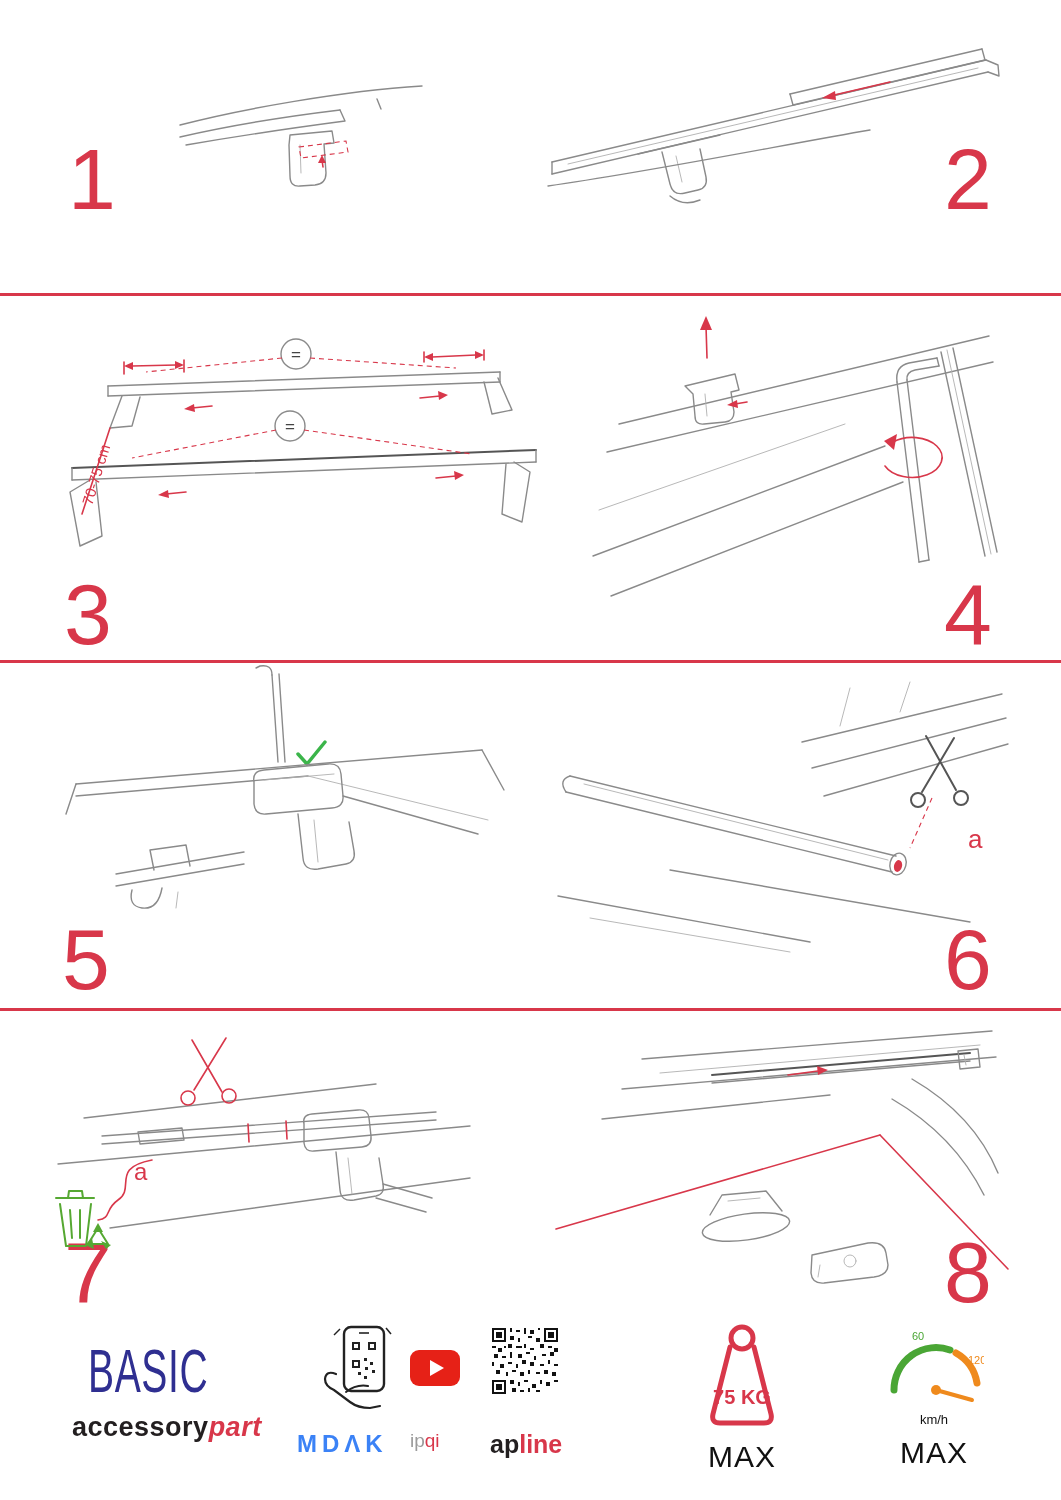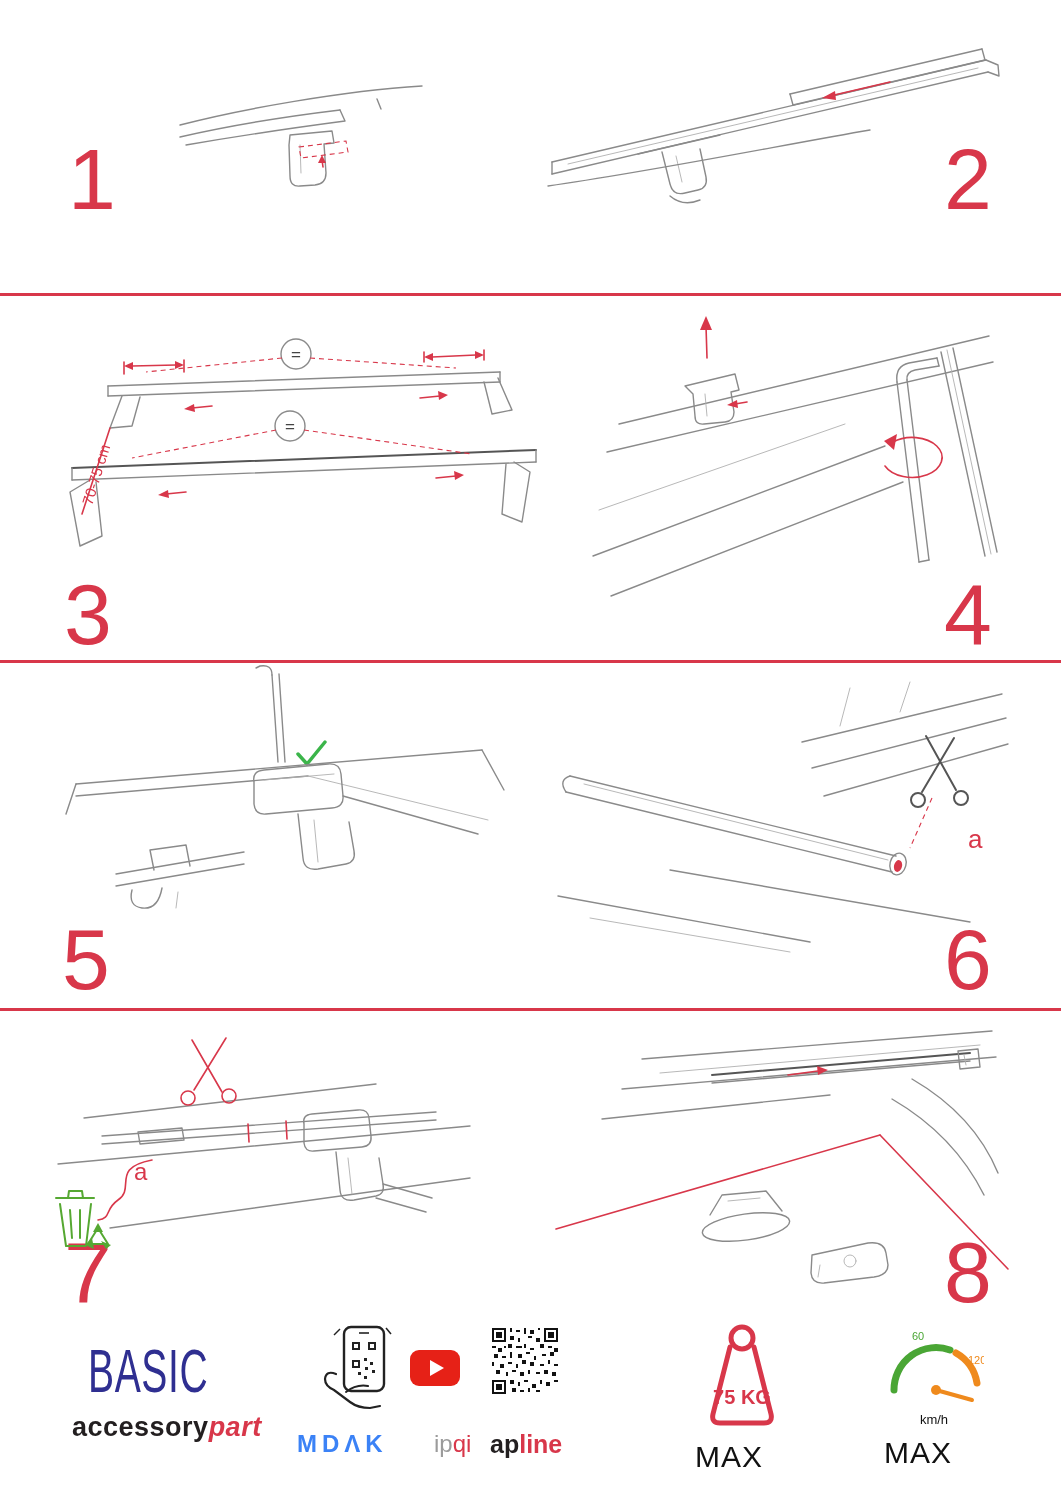--- a/index.html
+++ b/index.html
@@ -19,25 +19,25 @@
   .gln { fill:none; stroke:#3bb54a; stroke-width:3.5; stroke-linecap:round; stroke-linejoin:round; }
   .bin { fill:none; stroke:#56a832; stroke-width:2; stroke-linecap:round; stroke-linejoin:round; }
   svg text { font-family:"Liberation Sans", sans-serif; }
 
   
   .brand { position:absolute; left:88px; top:1340px; font-size:62px; line-height:1; color:#2f2f91;
            transform:scaleX(0.63); transform-origin:left top; letter-spacing:1px; }
   .brandsub { position:absolute; left:72px; top:1412px; font-size:27px; font-weight:bold; color:#231f20; letter-spacing:0.5px; }
   .brandsub .red { color:#d8374a;font-style:italic; }
   .mdak { position:absolute; left:297px; top:1430px; font-size:24px; font-weight:bold; color:#3b82f6; letter-spacing:5px; }
-  .ipqi { position:absolute; left:410px; top:1430px; font-size:24px; color:#9b9b9b;margin-left:24px; }
+  .ipqi { position:absolute; left:410px; top:1430px; font-size:19px; color:#9b9b9b; }
   .ipqi .red { color:#d8374a; }
   .apline { position:absolute; left:490px; top:1430px; font-size:25px; color:#231f20; font-weight:bold; }
   .apline .red { color:#d8374a; }
-  .maxlabel { position:absolute; font-size:30px; color:#111; letter-spacing:1px; text-align:left; }
+  .maxlabel { position:absolute; font-size:30px; color:#111; letter-spacing:1px; text-align:center; }
   .kmh { position:absolute; font-size:13px; color:#111; text-align:center; }
 </style>
 </head>
 <body>
 
 <div class="page">
 
   <div class="stepnum" style="left:68px; top:136px;">1</div>
   <div class="stepnum" style="left:944px; top:136px;">2</div>
 

